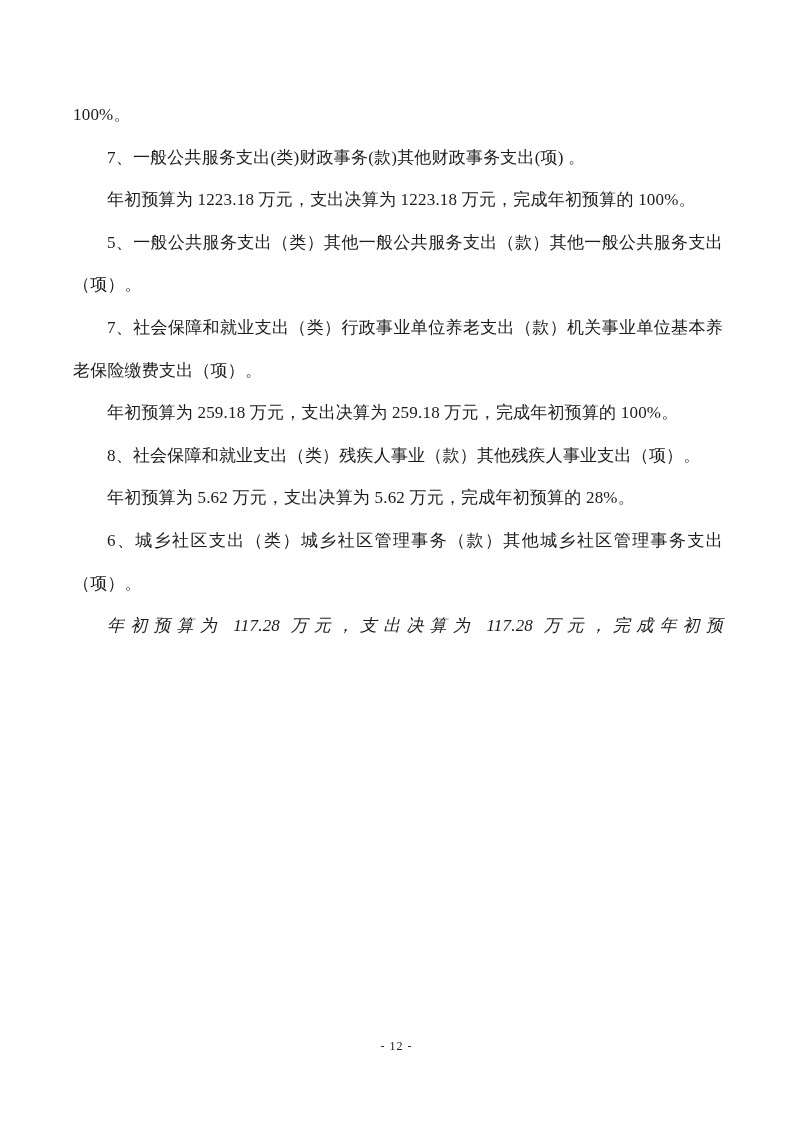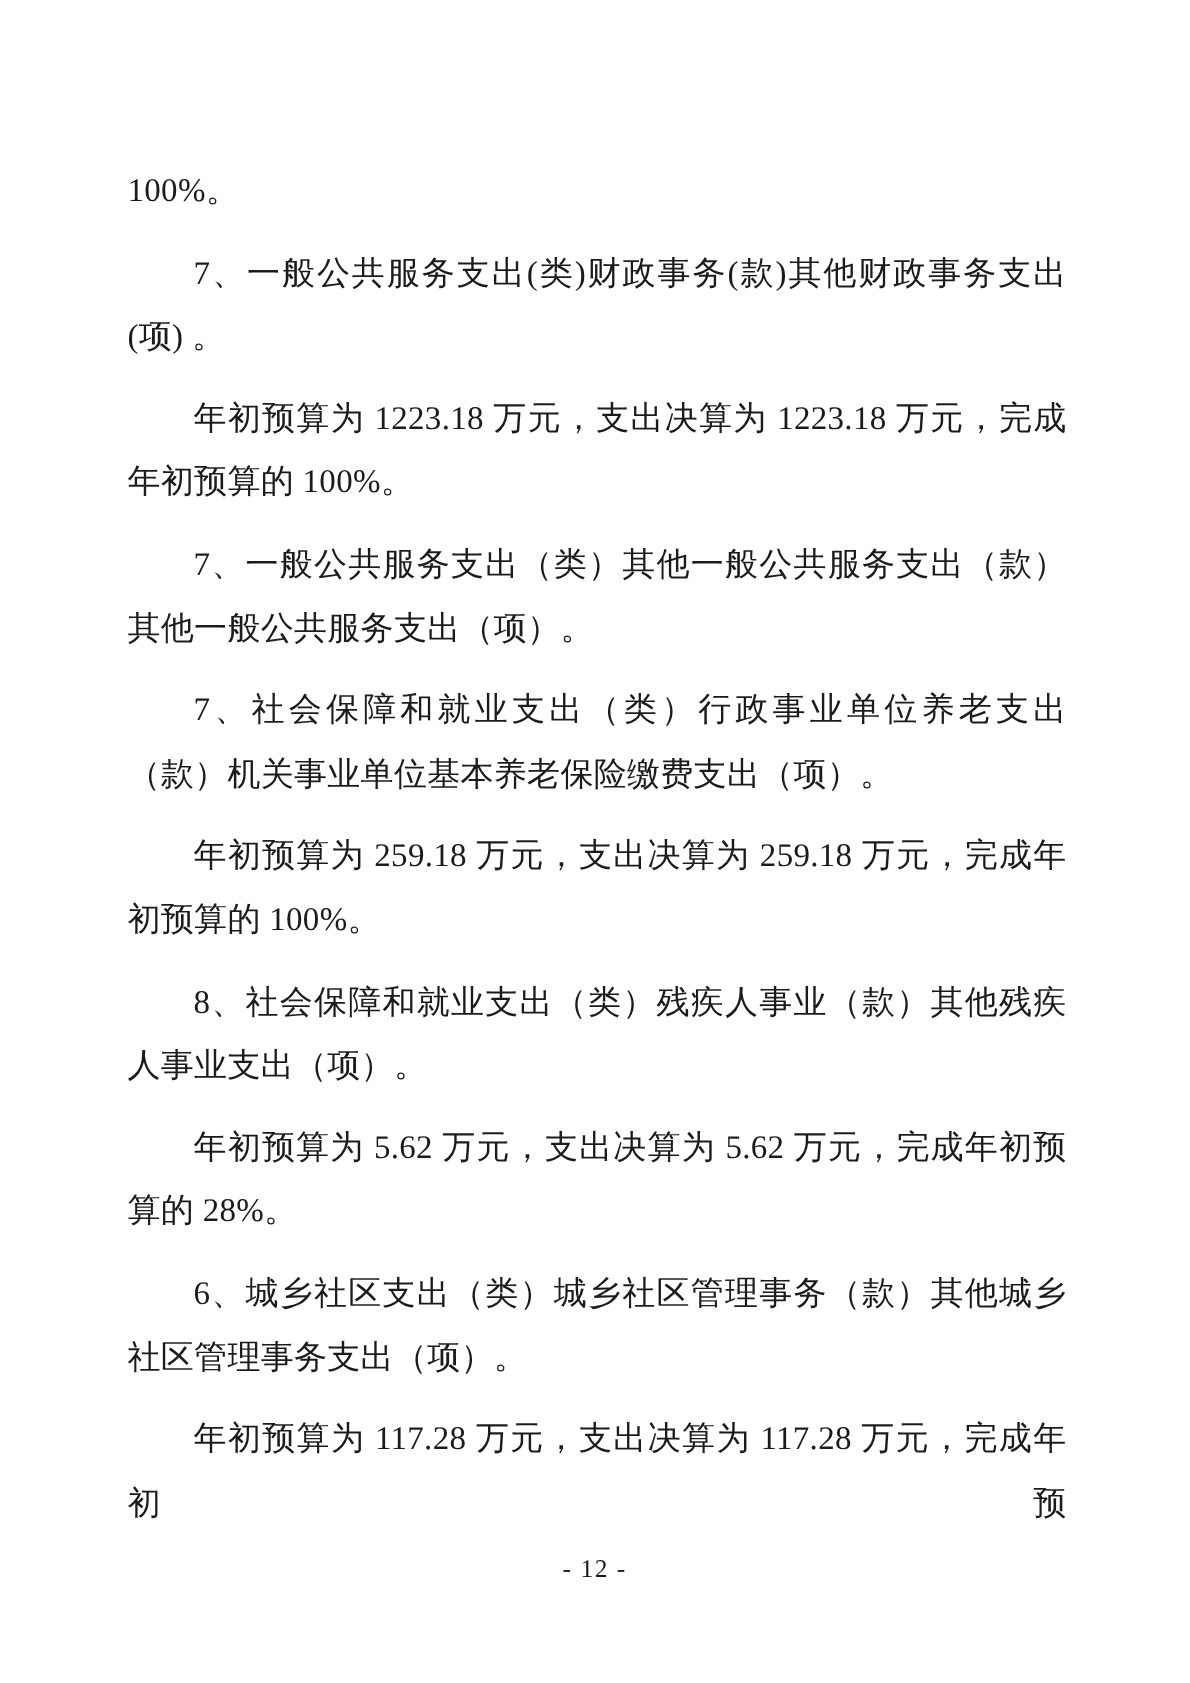--- a/index.html
+++ b/index.html
@@ -16,57 +16,58 @@
     font-family: "Liberation Serif", "DejaVu Serif", serif;
     color: #1b1b1b;
   }
   .content {
     position: absolute;
     left: 73px;
     top: 94px;
     width: 650px;
   }
   .para {
-    margin: 12px;
-    font-size: 22px;
+    margin: 0;
+    font-size: 17px;
     line-height: 42.6px;
     text-align: justify;
     letter-spacing: 0.2px;
     word-break: break-all;
   }
   .para.indent {
     text-indent: 2em;
   }
   .para.cutoff {
     
     text-align-last: justify;
+    font-style: italic;
   }
   .footer {
     position: absolute;
     left: 0;
     top: 1036px;
     width: 793px;
     text-align: center;
   }
   .page-number {
-    font-size: 17px;
+    font-size: 12px;
     line-height: 20px;
     letter-spacing: 1px;
     color: #1b1b1b;
   }
 </style>
 </head>
 <body>
 
 <div class="page">
   <div class="content">
     <p class="para">100%。</p>
     <p class="para indent">7、一般公共服务支出(类)财政事务(款)其他财政事务支出(项) 。</p>
     <p class="para indent">年初预算为 1223.18 万元，支出决算为 1223.18 万元，完成年初预算的 100%。</p>
-    <p class="para indent">7、一般公共服务支出（类）其他一般公共服务支出（款）其他一般公共服务支出（项）。</p>
+    <p class="para indent">5、一般公共服务支出（类）其他一般公共服务支出（款）其他一般公共服务支出（项）。</p>
     <p class="para indent">7、社会保障和就业支出（类）行政事业单位养老支出（款）机关事业单位基本养老保险缴费支出（项）。</p>
     <p class="para indent">年初预算为 259.18 万元，支出决算为 259.18 万元，完成年初预算的 100%。</p>
     <p class="para indent">8、社会保障和就业支出（类）残疾人事业（款）其他残疾人事业支出（项）。</p>
     <p class="para indent">年初预算为 5.62 万元，支出决算为 5.62 万元，完成年初预算的 28%。</p>
     <p class="para indent">6、城乡社区支出（类）城乡社区管理事务（款）其他城乡社区管理事务支出（项）。</p>
     <p class="para indent cutoff">年初预算为 117.28 万元，支出决算为 117.28 万元，完成年初预</p>
   </div>
   <div class="footer">
     <span class="page-number">- 12 -</span>
   </div>

